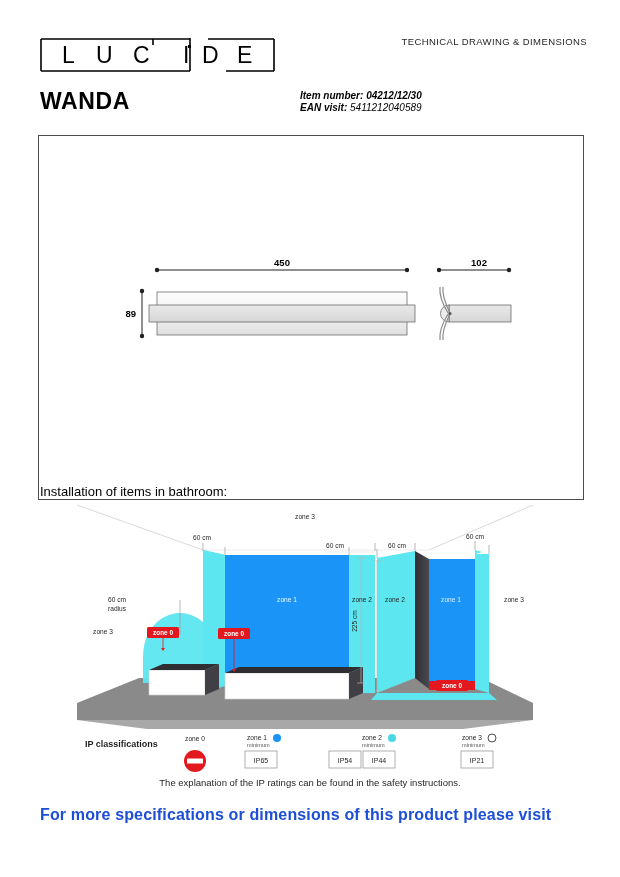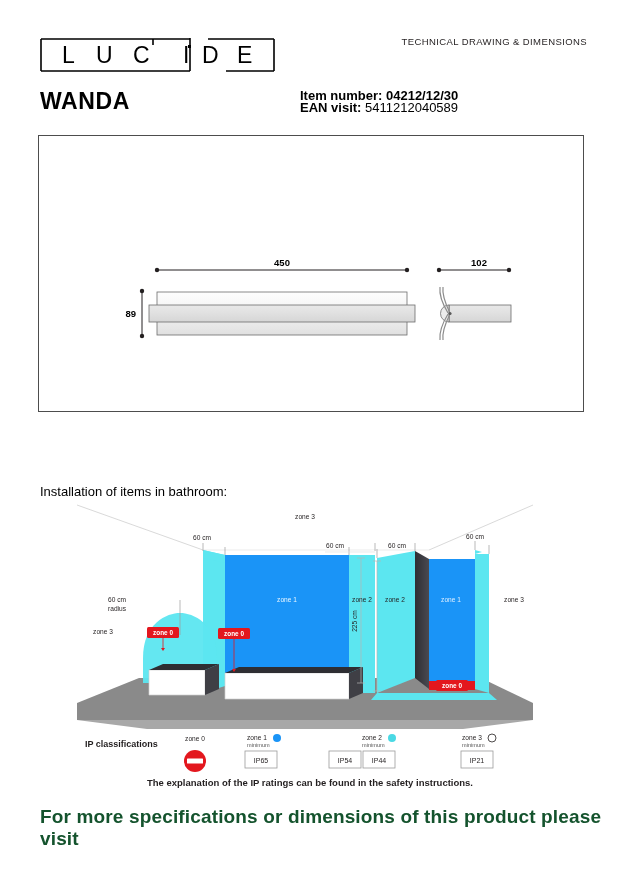--- a/index.html
+++ b/index.html
@@ -48,35 +48,36 @@
     font-size: 23px;
     font-weight: bold;
     letter-spacing: 0.6px;
     color: #000;
   }
 
   .codes {
     position: absolute;
     left: 300px;
     top: 90px;
-    font-size: 13px;
+    font-size: 10px;
     line-height: 11.5px;
     color: #000;
+    font-style: italic;
   }
   .codes .lbl { font-weight: bold; }
   .codes .val { font-weight: bold; }
   .codes .ean-val { font-weight: normal; }
 
   
   .tech-panel {
     position: absolute;
     left: 38px;
     top: 135px;
     width: 546px;
-    height: 277px;
+    height: 365px;
     border: 1px solid #4d4d4d;
     background: #fff;
     box-sizing: border-box;
   }
   .tech-svg { display: block; }
 
   
   .install-label {
     position: absolute;
     left: 40px;
@@ -104,31 +105,30 @@
   .ip-svg { display: block; }
 
   .explain {
     position: absolute;
     left: 0;
     top: 777px;
     width: 620px;
     text-align: center;
     font-size: 9.5px;
     color: #231f20;
-    font-weight: bold;
   }
 
   .footer-1 {
     position: absolute;
     left: 40px;
     top: 806px;
-    font-size: 19px;
+    font-size: 16px;
     font-weight: bold;
     letter-spacing: 0.15px;
-    color: #14532d;
+    color: #1d4ed8;
   }
   .footer-2 {
     position: absolute;
     left: 40px;
     top: 823px;
     font-size: 17px;
     font-weight: bold;
     letter-spacing: 0.2px;
     color: #000;
   }

